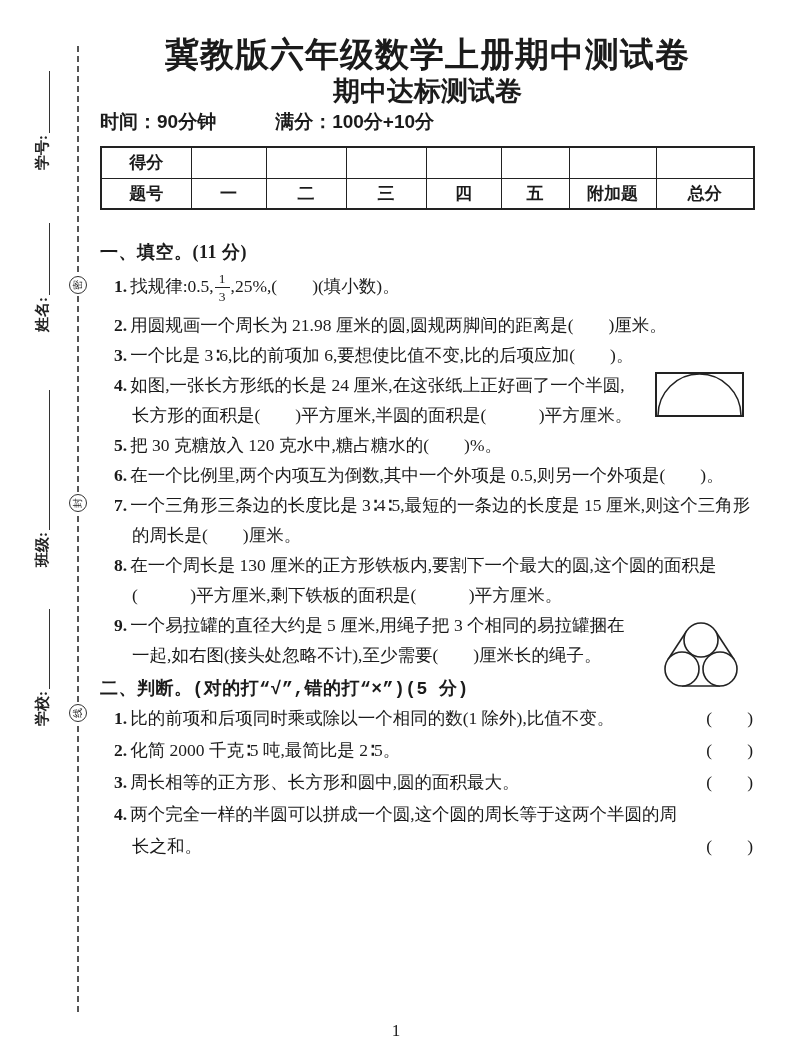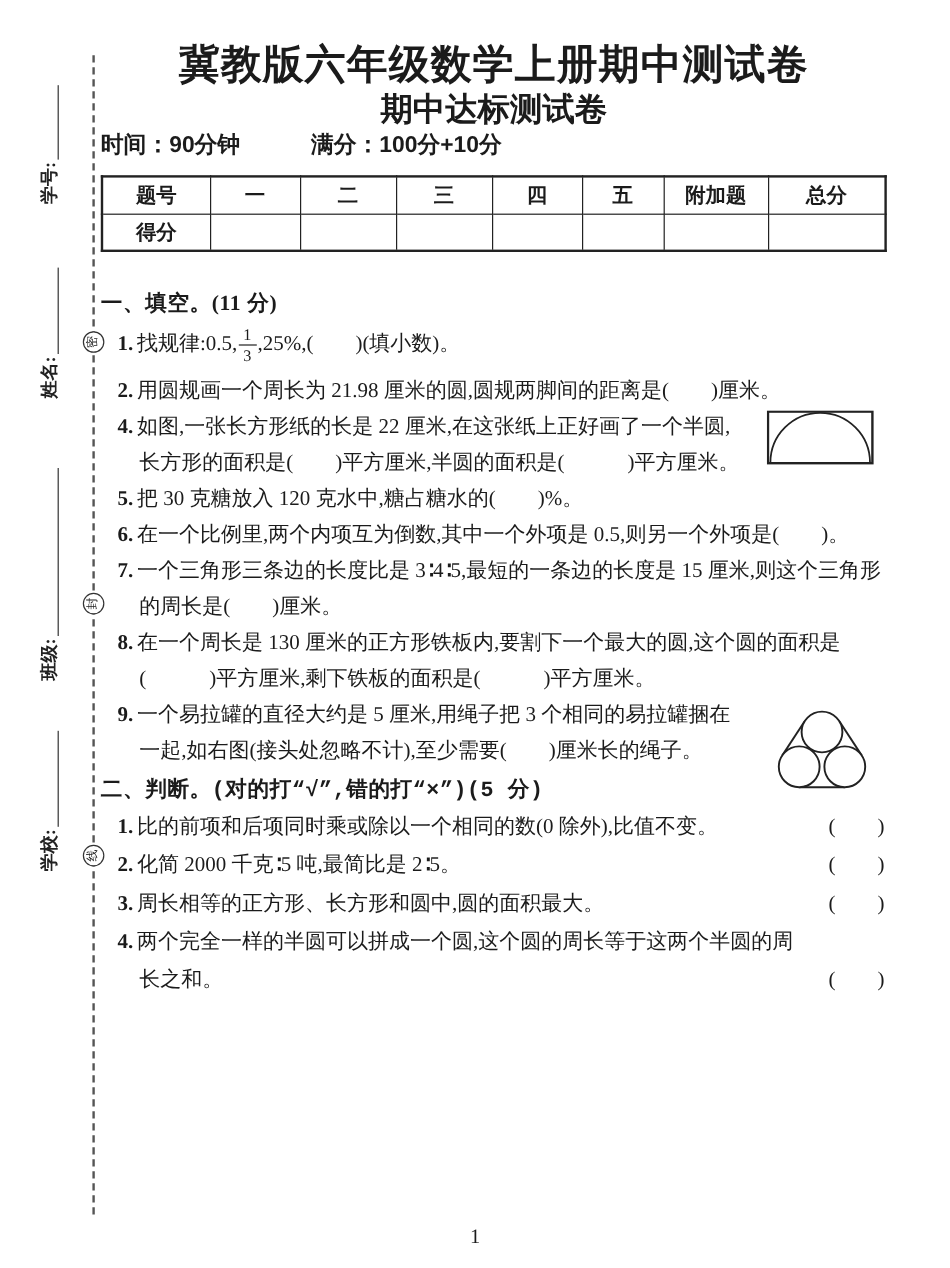--- a/index.html
+++ b/index.html
@@ -13,21 +13,21 @@
   .fblank { display:inline-block; border-bottom:1.5px solid #333; height:16px; vertical-align:-3px; margin-left:2px; }
   .f-xuehao  { width:104px; left:-10px; top:107px; }
   .f-xingming{ width:114px; left:-15px; top:264px; }
   .f-banji   { width:182px; left:-49px; top:465px; }
   .f-xuexiao { width:122px; left:-19px; top:654px; }
   .w62{width:62px;} .w72{width:72px;} .w140{width:140px;} .w80{width:80px;}
   .seal-badge { position:absolute; left:69px; width:18px; height:18px; border:1.5px solid #333; border-radius:50%; background:#fff; display:flex; align-items:center; justify-content:center; z-index:2; }
   .seal-badge span { font-size:10px; line-height:10px; transform:rotate(-90deg); }
 
   
-  .content { position:absolute; left:84px; top:0; width:655px; }
+  .content { position:absolute; left:100px; top:0; width:655px; }
   .title { font-family:"Liberation Sans","DejaVu Sans",sans-serif; font-size:34px; line-height:40px; font-weight:bold; text-align:center; margin-top:34px; letter-spacing:1px; }
   .subtitle { font-family:"Liberation Sans","DejaVu Sans",sans-serif; font-size:27px; line-height:34px; font-weight:bold; text-align:center; }
   .info { display:flex; justify-content:flex-start; gap:59px; margin-top:2px; font-family:"Liberation Sans","DejaVu Sans",sans-serif; font-size:19px; line-height:24px; font-weight:bold; }
 
   table.score-table { width:100%; margin-top:12px; border-collapse:collapse; border:2px solid #222; table-layout:fixed; }
   table.score-table td { border:1px solid #222; height:31px; text-align:center; vertical-align:middle; font-family:"Liberation Sans","DejaVu Sans",sans-serif; font-size:17px; font-weight:bold; }
 
   .sec-heading { font-size:18px; font-weight:bold; line-height:26px; margin-top:29px; letter-spacing:0.5px; }
   .sec-heading.second { margin-top:6px;font-family:Liberation Mono, monospace; }
 
@@ -92,53 +92,54 @@
           <col style="width:75px">
           <col style="width:80px">
           <col style="width:80px">
         <col style="width:75px">
           <col style="width:68px">
           <col style="width:87px">
           <col>
       </colgroup>
       <tbody>
           <tr>
+        <td>得分</td>
+        <td></td>
+        <td></td>
+        <td></td>
+        <td></td>
+        <td></td>
+        <td></td>
+        <td></td>
+      </tr>
+      <tr>
         <td>题号</td>
         <td>一</td>
         <td>二</td>
         <td>三</td>
         <td>四</td>
         <td>五</td>
         <td>附加题</td>
         <td>总分</td>
-      </tr>
-      <tr>
-        <td>得分</td>
-        <td></td>
-        <td></td>
-        <td></td>
-        <td></td>
-        <td></td>
-        <td></td>
-        <td></td>
       </tr>
     </tbody>
       </table>
 
     <div class="sec-heading">一、填空。(11 分)</div>
 
     <div class="q q1">
       <span class="qnum">1.</span><span>找规律:0.5,</span><span class="frac"><span class="fnum">1</span><span class="fden">3</span></span><span>,25%,(　　)(填小数)。</span>
     </div>
 
     <div class="q"><span class="qnum">2.</span><span>用圆规画一个周长为 21.98 厘米的圆,圆规两脚间的距离是(　　)厘米。</span></div>
 
+    <div class="q"><span class="qnum">3.</span><span>一个比是 3∶6,比的前项加 6,要想使比值不变,比的后项应加(　　)。</span></div>
 
     <div class="q qfig" style="padding-right:120px">
-      <span class="qnum">4.</span><span>如图,一张长方形纸的长是 22 厘米,在这张纸上正好画了一个半圆,长方形的面积是(　　)平方厘米,半圆的面积是(　　　)平方厘米。</span>
+      <span class="qnum">4.</span><span>如图,一张长方形纸的长是 24 厘米,在这张纸上正好画了一个半圆,长方形的面积是(　　)平方厘米,半圆的面积是(　　　)平方厘米。</span>
       <svg class="fig fig-rect" width="90" height="46" viewBox="0 0 90 46">
         <rect x="1" y="1" width="87" height="43" fill="none" stroke="#222" stroke-width="2"></rect>
         <path d="M 3,43.5 A 41.5,41.5 0 0 1 86,43.5" fill="none" stroke="#222" stroke-width="1.5"></path>
       </svg>
     </div>
 
     <div class="q"><span class="qnum">5.</span><span>把 30 克糖放入 120 克水中,糖占糖水的(　　)%。</span></div>
 
     <div class="q"><span class="qnum">6.</span><span>在一个比例里,两个内项互为倒数,其中一个外项是 0.5,则另一个外项是(　　)。</span></div>
 
@@ -154,21 +155,21 @@
         <line x1="29" y1="74" x2="67" y2="74" stroke="#222" stroke-width="1.6"></line>
         <circle cx="48" cy="28" r="17" fill="#fff" stroke="#222" stroke-width="1.6"></circle>
         <circle cx="29" cy="57" r="17" fill="#fff" stroke="#222" stroke-width="1.6"></circle>
         <circle cx="67" cy="57" r="17" fill="#fff" stroke="#222" stroke-width="1.6"></circle>
       </svg>
     </div>
 
     <div class="sec-heading second">二、判断。(对的打“√”,错的打“×”)(5 分)</div>
 
     <div class="q judge">
-      <span class="qnum">1.</span><span>比的前项和后项同时乘或除以一个相同的数(0 除外),比值不变。</span><span class="ans">(　　)</span>
+      <span class="qnum">1.</span><span>比的前项和后项同时乘或除以一个相同的数(1 除外),比值不变。</span><span class="ans">(　　)</span>
     </div>
     <div class="q judge">
       <span class="qnum">2.</span><span>化简 2000 千克∶5 吨,最简比是 2∶5。</span><span class="ans">(　　)</span>
     </div>
     <div class="q judge">
       <span class="qnum">3.</span><span>周长相等的正方形、长方形和圆中,圆的面积最大。</span><span class="ans">(　　)</span>
     </div>
     <div class="q judge">
       <span class="qnum">4.</span><span>两个完全一样的半圆可以拼成一个圆,这个圆的周长等于这两个半圆的周长之和。</span><span class="ans">(　　)</span>
     </div>

